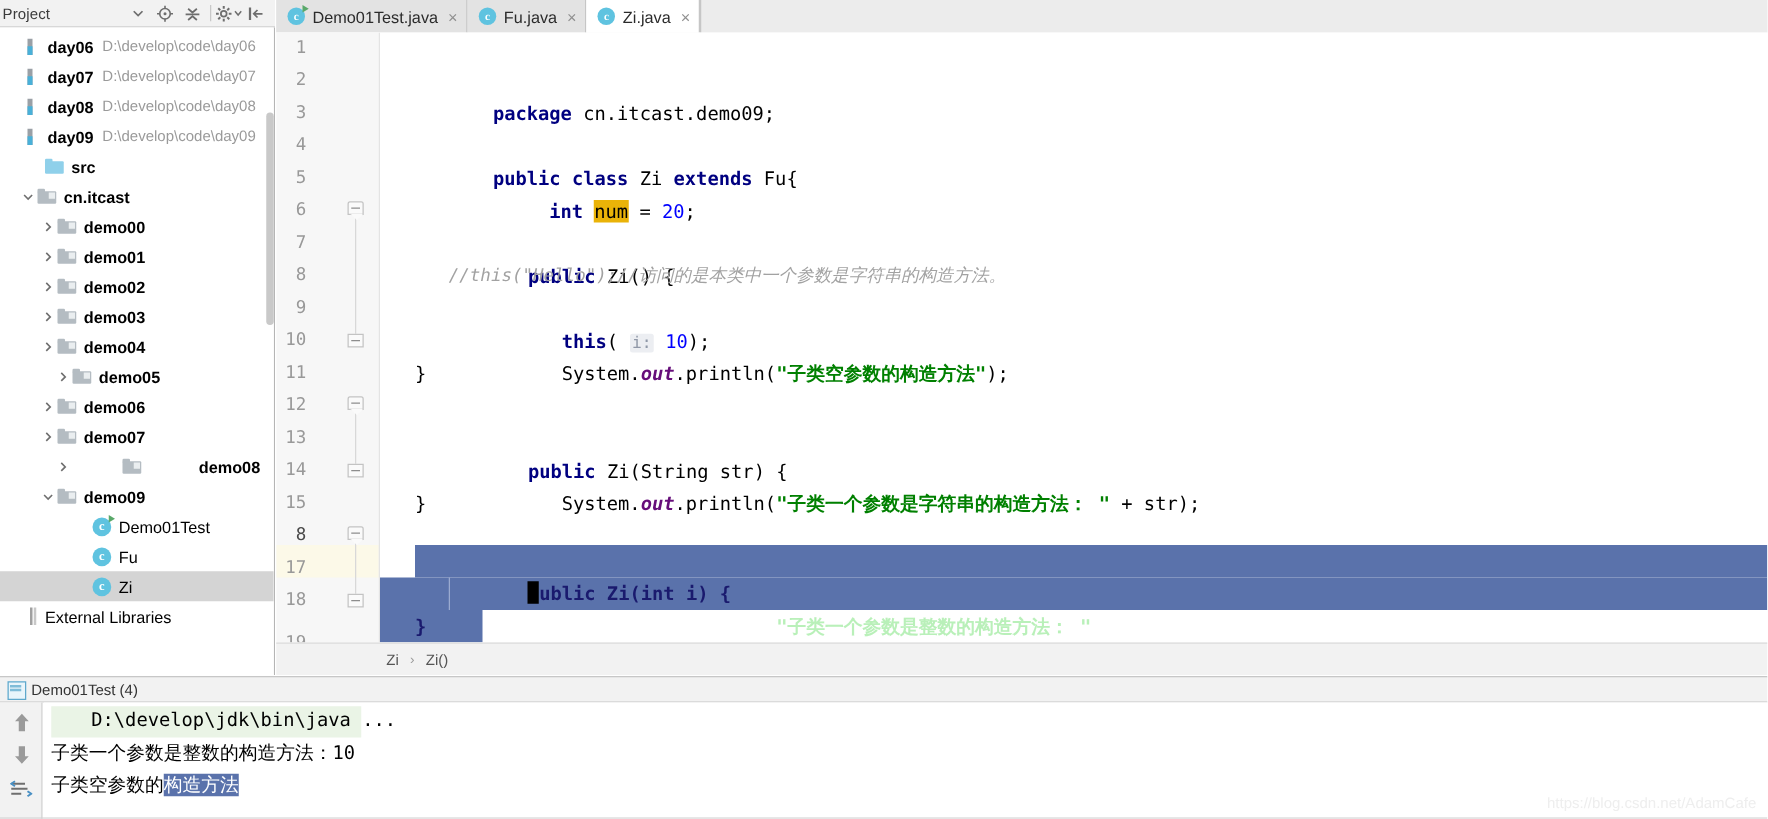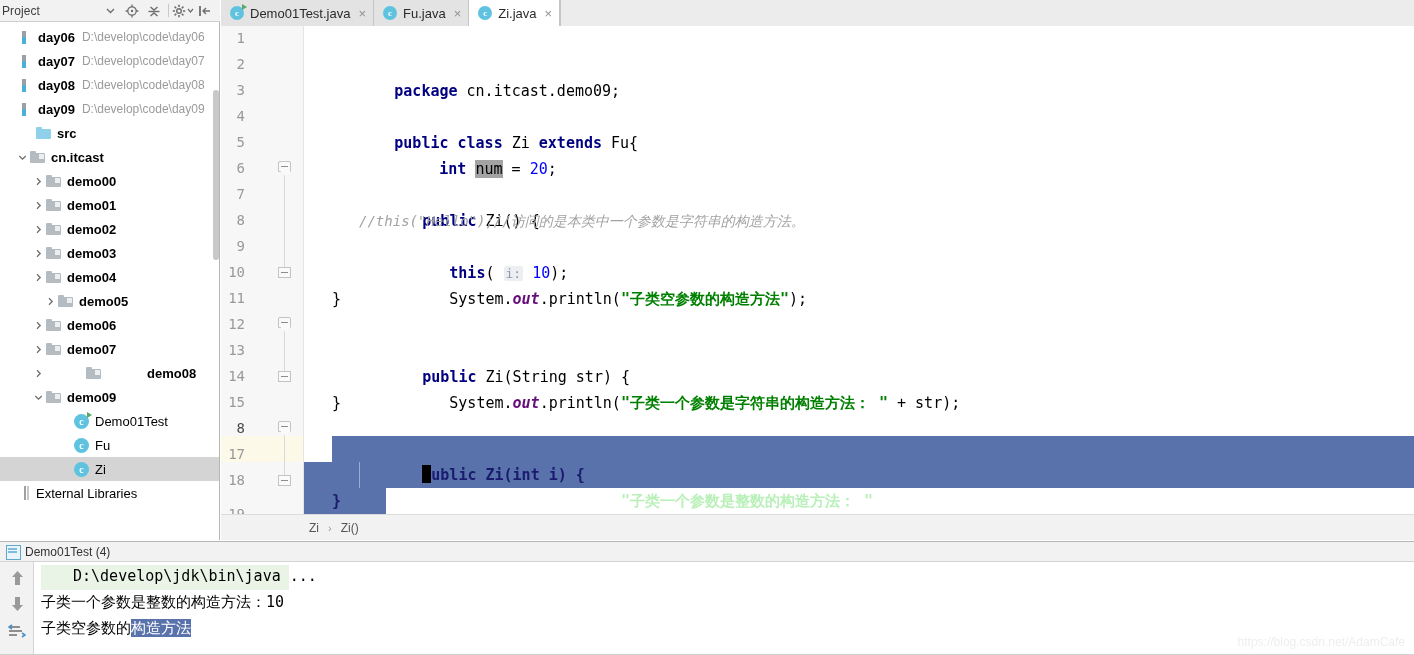--- a/index.html
+++ b/index.html
@@ -95,21 +95,21 @@
   #code { position:absolute; left:83px; top:0; width:1110px; height:488px;
           font-family:"DejaVu Sans Mono", monospace; font-size:15px;text-align:center; }
   .cline { position:absolute; left:0; height:26px; line-height:26px; white-space:pre; color:#000; }
   .selbar { position:absolute; left:0; height:26px; background:#5a72ab; }
 
   .kw  { color:#000080; font-weight:bold; }
   .str { color:#008000; font-weight:bold; }
   .num { color:#0000ff; }
   .cmt { color:#a2a2a2; font-style:italic; }
   .fld { color:#660e7a; font-weight:bold; font-style:italic; }
-  .hl-ident { background:#a3a3a3; }
+  .hl-ident { background:#eab308; }
   .hint { background:#eceef2; color:#9098a8; font-size:13px; padding:0 2px; border-radius:2px; }
   .sel-txt { color:#ffffff; }
   .sel-kw { color:#1a1a6e; font-weight:bold; }
   .sel-str { color:#b9f0b9; font-weight:bold; }
   .caret { display:inline-block; width:9px; height:18px; background:#000; vertical-align:-3px; }
   .selguide{position:absolute;width:1px;height:26px;background:#9aaad0;}
 
   #breadcrumb { position:absolute; left:0; top:514px; width:1193px; height:26px; background:#f2f2f2;
                 border-top:1px solid #dcdcdc; display:flex; align-items:center; font-size:12px; color:#555; }
   .crumb { padding: 0 2px; }
@@ -313,21 +313,21 @@
           <span class="twig">
             <svg width="9" height="9" viewBox="0 0 9 9">
               <path d="M3 1.3 L6.2 4.5 L3 7.7" fill="none" stroke="#6f6f6f" stroke-width="1.3"></path>
             </svg>
           </span>
           <span class="fold-gray">
             <span class="pg"></span>
           </span>
           <span class="tlabel b">demo07</span>
         </div>
-        <div class="trow" style="padding-left: 30px; gap: 40px;">
+        <div class="trow" style="padding-left: 42px; gap: 40px;">
           <span class="twig">
             <svg width="9" height="9" viewBox="0 0 9 9">
               <path d="M3 1.3 L6.2 4.5 L3 7.7" fill="none" stroke="#6f6f6f" stroke-width="1.3"></path>
             </svg>
           </span>
           <span class="fold-gray">
             <span class="pg"></span>
           </span>
           <span class="tlabel b">demo08</span>
         </div>

